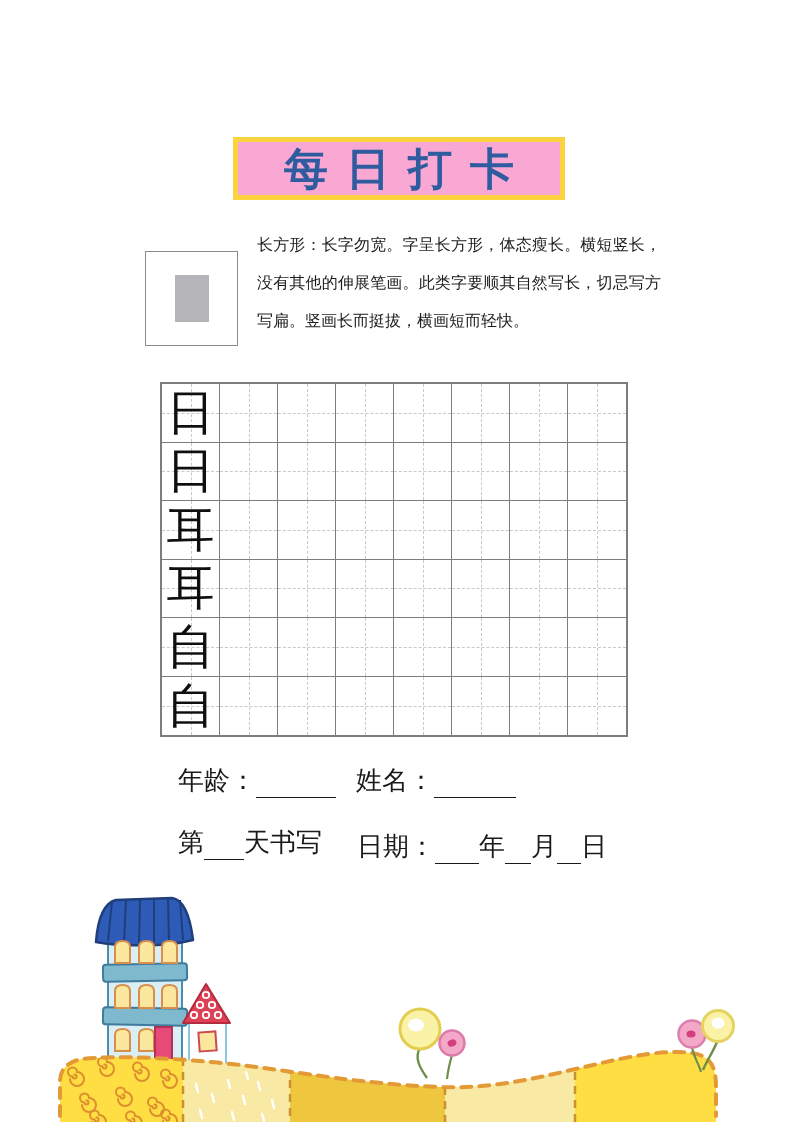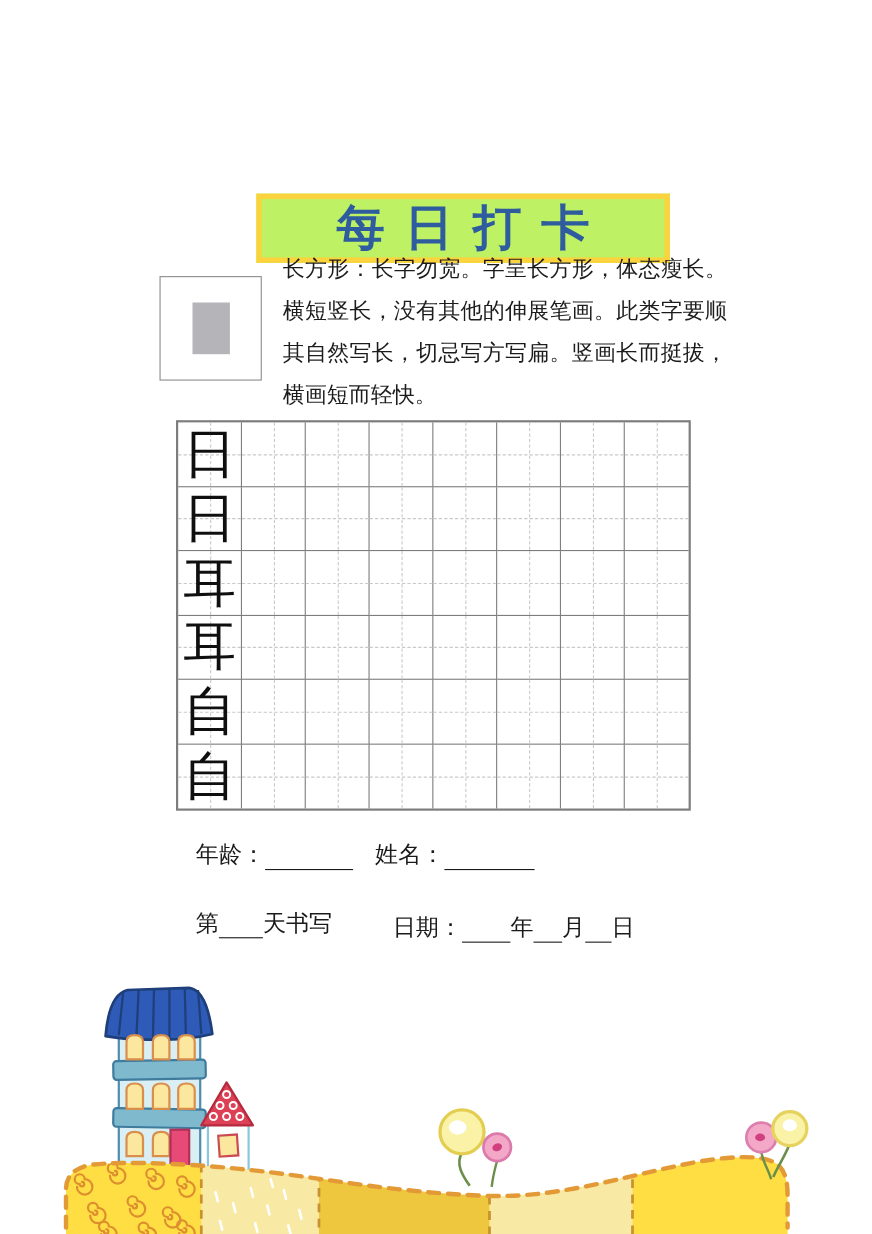--- a/index.html
+++ b/index.html
@@ -3,63 +3,63 @@
 <meta charset="utf-8">
 <style>
   html,body { margin:0; padding:0; background:#ffffff; }
   #page {
     position:relative; width:793px; height:1122px; background:#ffffff;
     overflow:hidden; font-family:"Liberation Serif", serif;
   }
 
   
   #title-box {
-    position:absolute; left:233px; top:137px; width:376px; height:63px;
-    border:5px solid #FBD33F; box-sizing:border-box; background:#bef264;
-    display:flex; align-items:center; justify-content:center;margin-top:39px;
+    position:absolute; left:233px; top:137px; width:332px; height:63px;
+    border:5px solid #FBD33F; box-sizing:border-box; background:#f9a8d4;
+    display:flex; align-items:center; justify-content:center;
   }
   #title-text {
     font-family:"Liberation Sans", sans-serif;
     font-size:44px; font-weight:800; color:#2E5C9E;
     letter-spacing:18px; text-indent:18px; line-height:53px; white-space:nowrap;
   }
 
   
   #shape-box {
     position:absolute; left:145px; top:251px; width:93px; height:95px;
     border:1px solid #8a8a8a; box-sizing:border-box; background:#ffffff;
     display:flex; align-items:center; justify-content:center;
   }
   #shape-rect { width:34px; height:47px; background:#b4b4b9; }
 
   
   #instruction {
     position:absolute; left:257px; top:226px; width:404px;
-    font-size:20px; line-height:38px; color:#1c1c1c;
+    font-size:16px; line-height:38px; color:#1c1c1c;
     text-align:justify; text-justify:inter-ideograph;
   }
 
   
   #practice-grid {
     position:absolute; left:160px; top:382px; width:468px; height:355px;
     display:grid; grid-template-columns:repeat(8,1fr); grid-template-rows:repeat(6,1fr);
     border:2px solid #7d7d7d; box-sizing:border-box; background:#ffffff;
   }
   .cell { position:relative; border-right:1.5px solid #7d7d7d; border-bottom:1.5px solid #7d7d7d; }
   .cell:nth-child(8n) { border-right:none; }
   .cell:nth-child(n+41) { border-bottom:none; }
   .dash-h { position:absolute; left:0; right:0; top:50%; border-top:1px dashed #c9c9c9; }
   .dash-v { position:absolute; top:0; bottom:0; left:50%; border-left:1px dashed #c9c9c9; }
   .cell-char {
     position:absolute; inset:0; display:flex; align-items:center; justify-content:center;
     font-size:48px; color:#0f0f0f; font-family:"Liberation Serif", serif;
   }
 
   
-  .form-row { position:absolute; font-size:21px; color:#1a1a1a; white-space:nowrap; }
+  .form-row { position:absolute; font-size:26px; color:#1a1a1a; white-space:nowrap; }
   #form-row-1 { left:178px; top:763px; }
   #form-day   { left:178px; top:825px; }
   #form-date  { left:357px; top:829px; }
   .blank { display:inline-block; border-bottom:1.6px solid #1a1a1a; height:1.05em; vertical-align:bottom; }
   .w80 { width:80px; } .w82 { width:82px; } .w40 { width:40px; }
   .w44 { width:44px; } .w26 { width:26px; } .w24 { width:24px; }
   .gap20 { display:inline-block; width:20px; }
 
   
   #footer-art { position:absolute; left:0; top:862px; width:793px; height:260px; }

